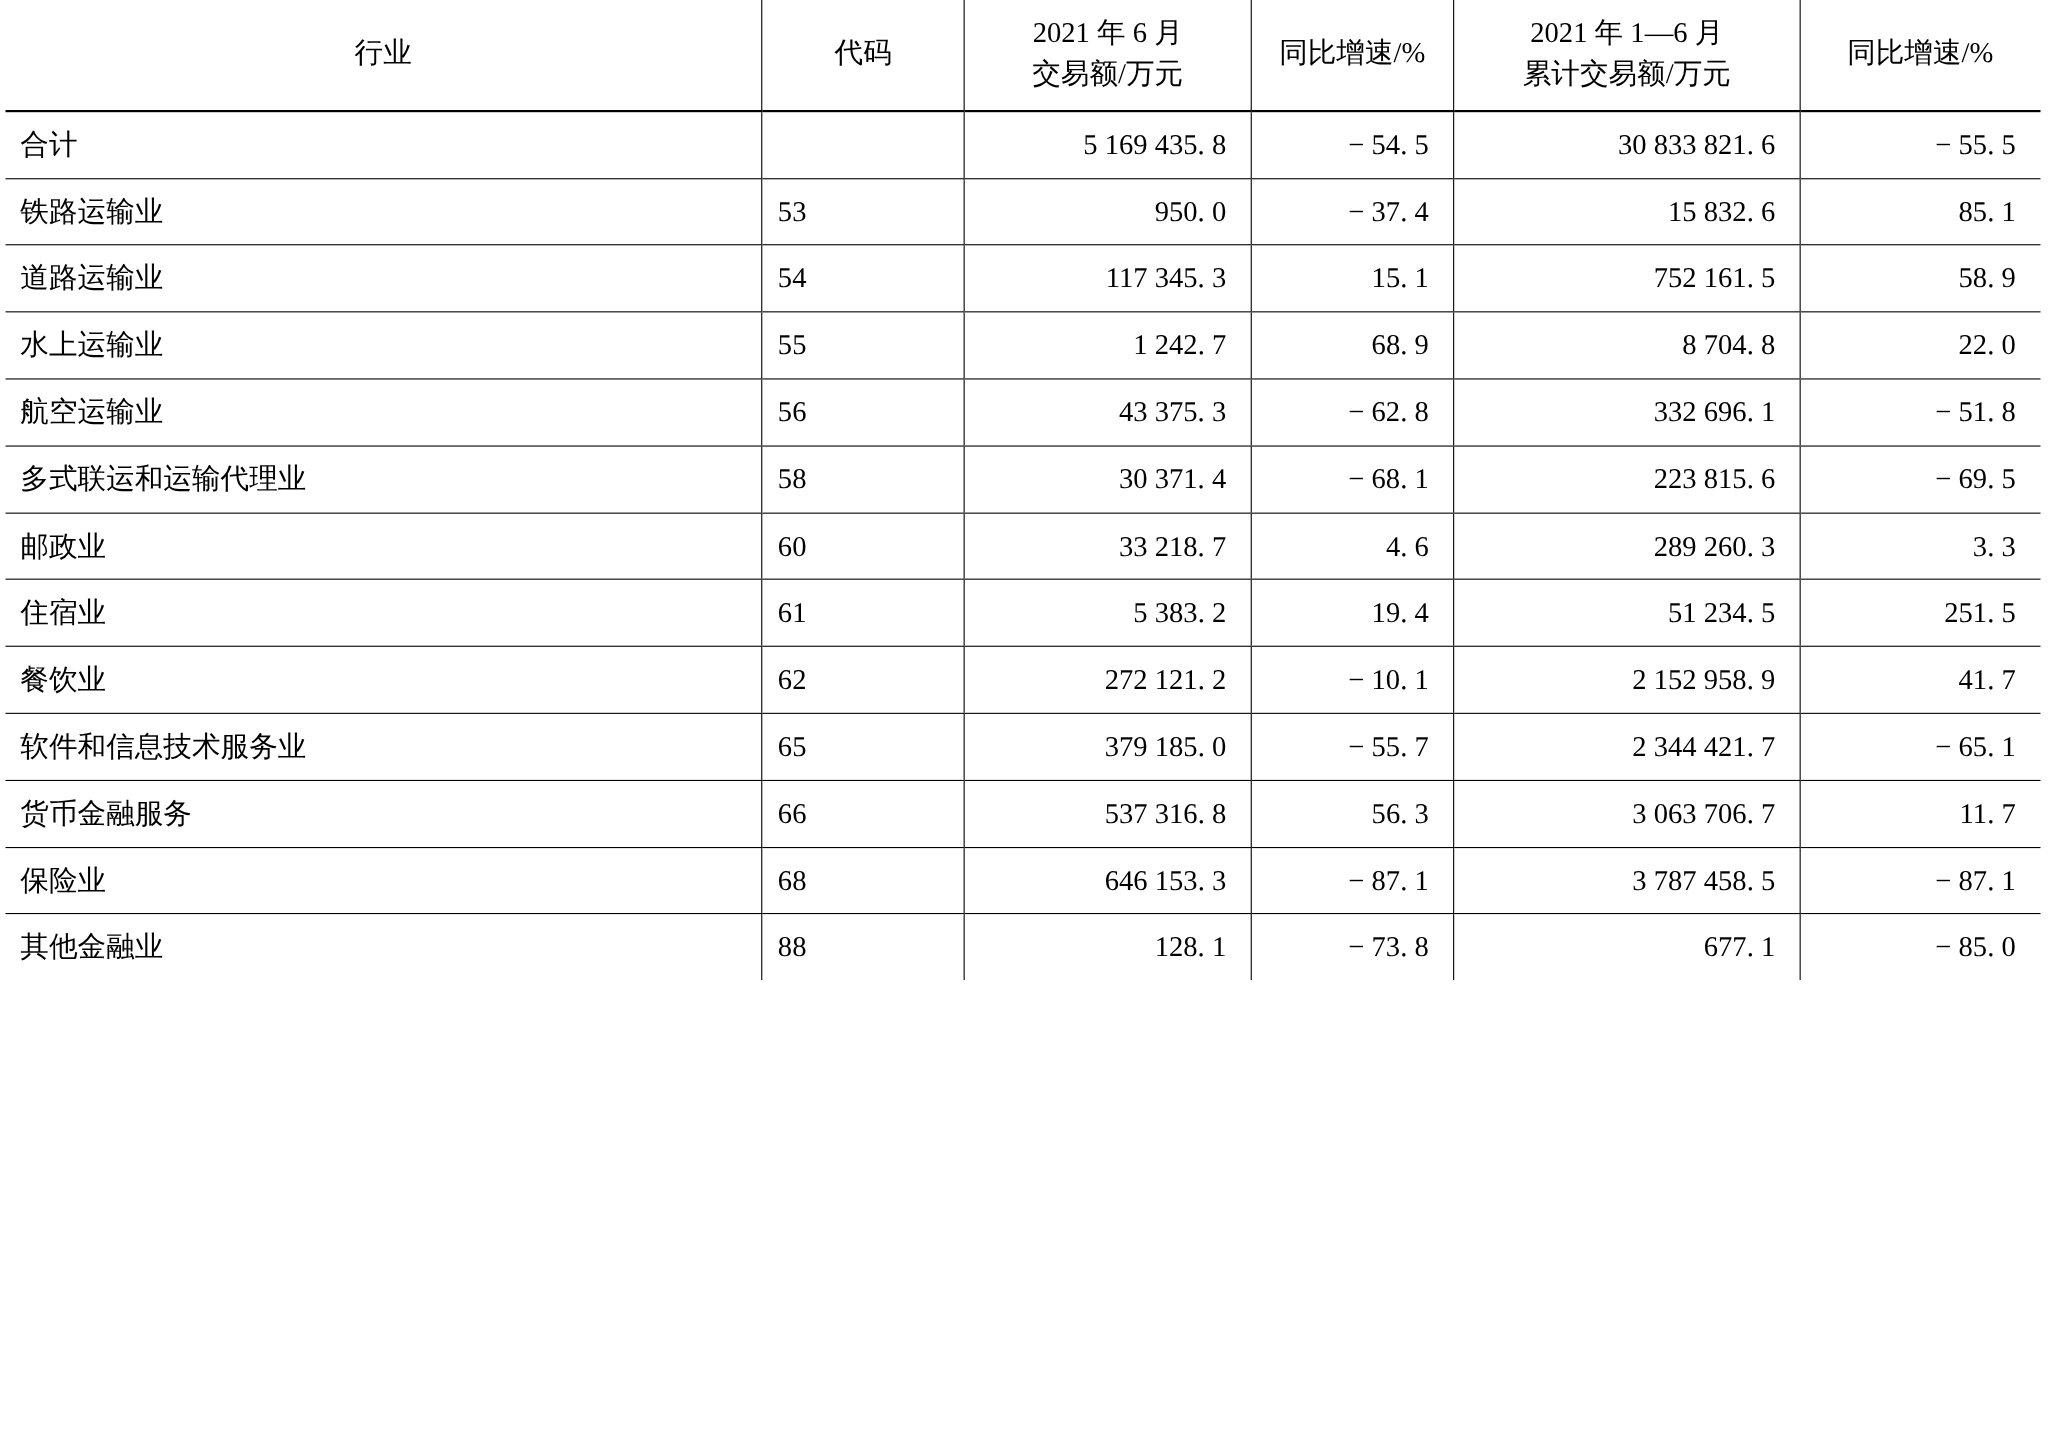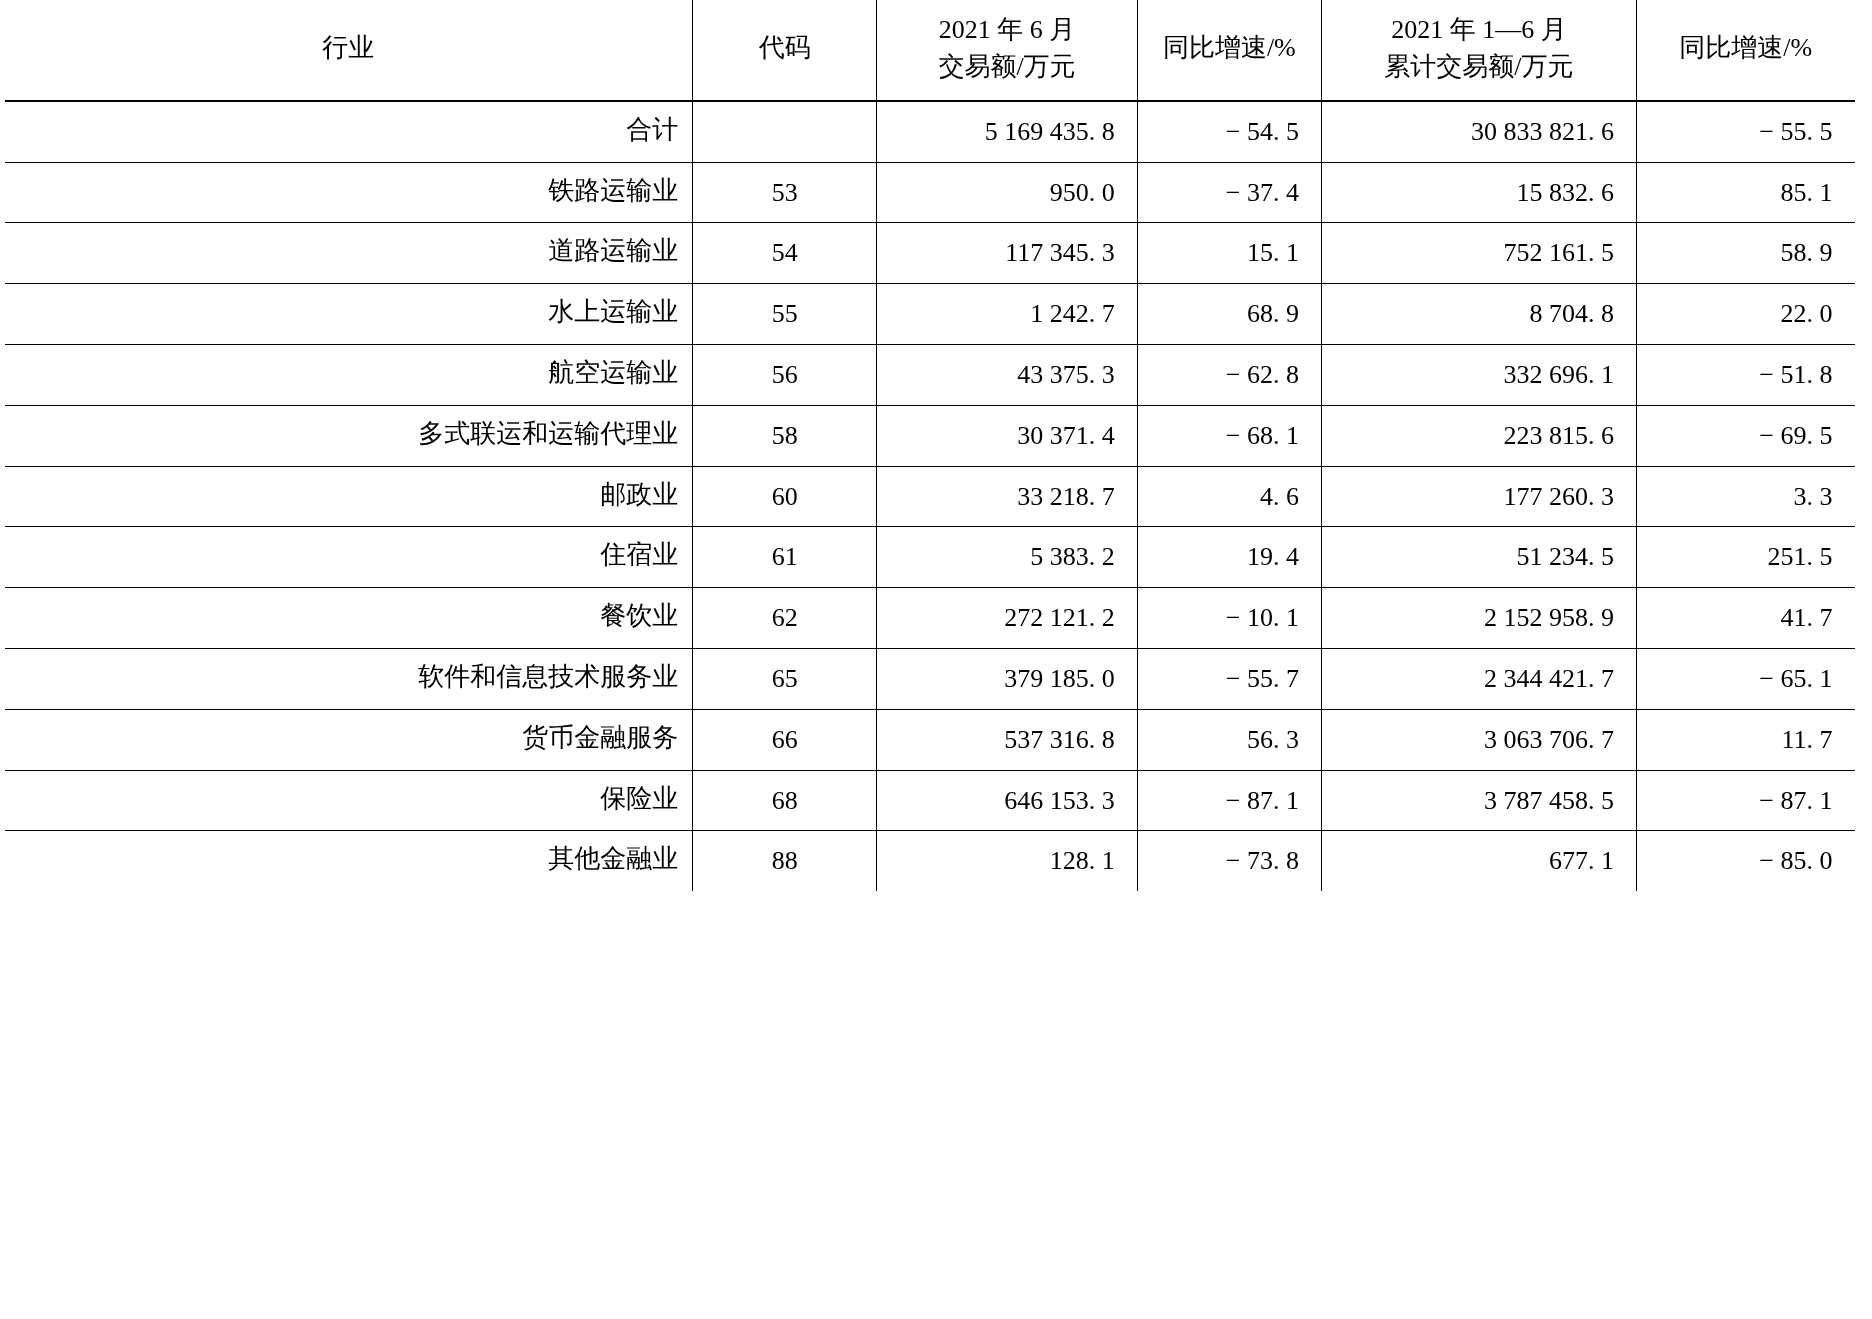--- a/index.html
+++ b/index.html
@@ -46,22 +46,22 @@
     font-size: 26px;
     line-height: 1.3;
     padding: 13px 14px 13px 14px;
     vertical-align: middle;
     border-left: 1px solid #000;
     border-bottom: 1px solid #000;
   }
   table.stat tbody td:first-child { border-left: none; }
   table.stat tbody tr:last-child td { border-bottom: none; }
 
-  .cell-industry { text-align: right; font-family: Liberation Mono, monospace; }
-  .cell-code     { text-align: center; }
+  .cell-industry { text-align: left; }
+  .cell-code     { }
   .cell-num      { text-align: right; padding-right: 22px !important; }
 
   .hdr-line { display: block; white-space: nowrap; }
   .num { white-space: nowrap; font-variant-numeric: tabular-nums; }
 </style>
 </head>
 <body>
 
 <div class="sheet">
   <table class="stat">
@@ -144,21 +144,21 @@
           <td class="cell-num"><span class="num">30 371. 4</span></td>
           <td class="cell-num"><span class="num">− 68. 1</span></td>
           <td class="cell-num"><span class="num">223 815. 6</span></td>
           <td class="cell-num"><span class="num">− 69. 5</span></td>
         </tr>
         <tr>
           <td class="cell-industry"><span>邮政业</span></td>
           <td class="cell-code"><span class="num">60</span></td>
           <td class="cell-num"><span class="num">33 218. 7</span></td>
           <td class="cell-num"><span class="num">4. 6</span></td>
-          <td class="cell-num"><span class="num">177 260. 3</span></td>
+          <td class="cell-num"><span class="num">289 260. 3</span></td>
           <td class="cell-num"><span class="num">3. 3</span></td>
         </tr>
         <tr>
           <td class="cell-industry"><span>住宿业</span></td>
           <td class="cell-code"><span class="num">61</span></td>
           <td class="cell-num"><span class="num">5 383. 2</span></td>
           <td class="cell-num"><span class="num">19. 4</span></td>
           <td class="cell-num"><span class="num">51 234. 5</span></td>
           <td class="cell-num"><span class="num">251. 5</span></td>
         </tr>

